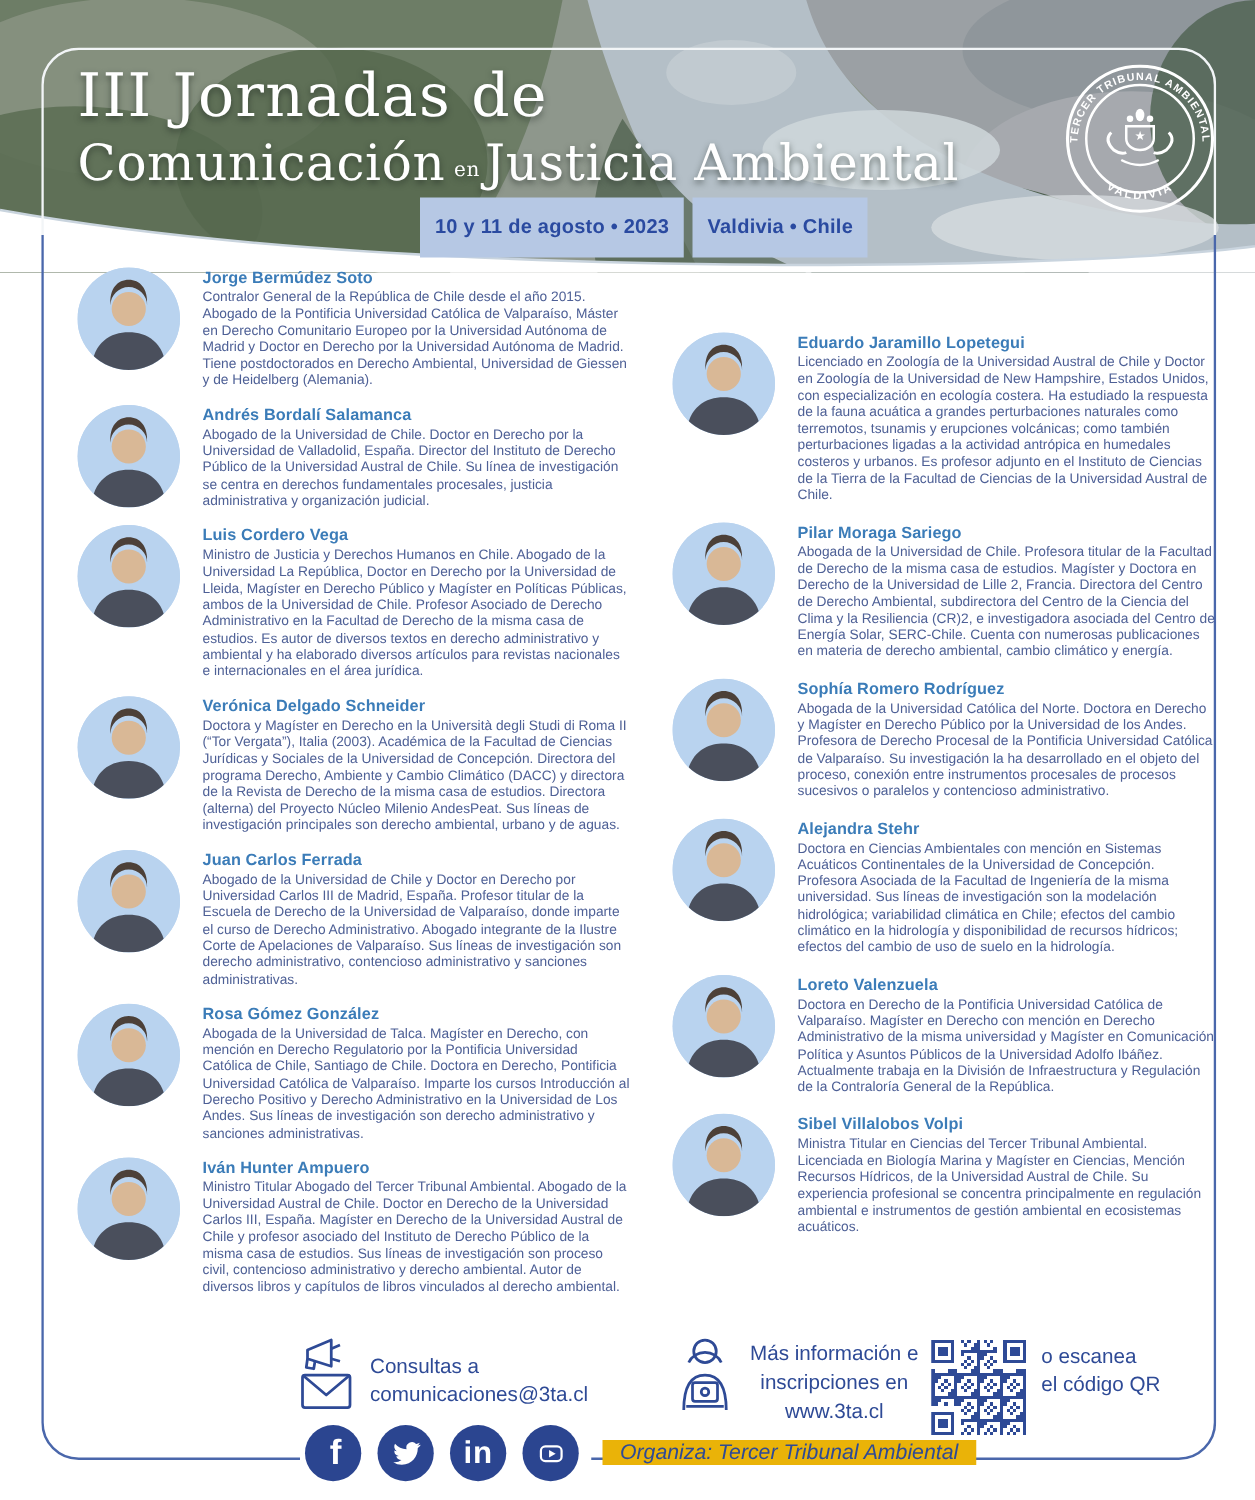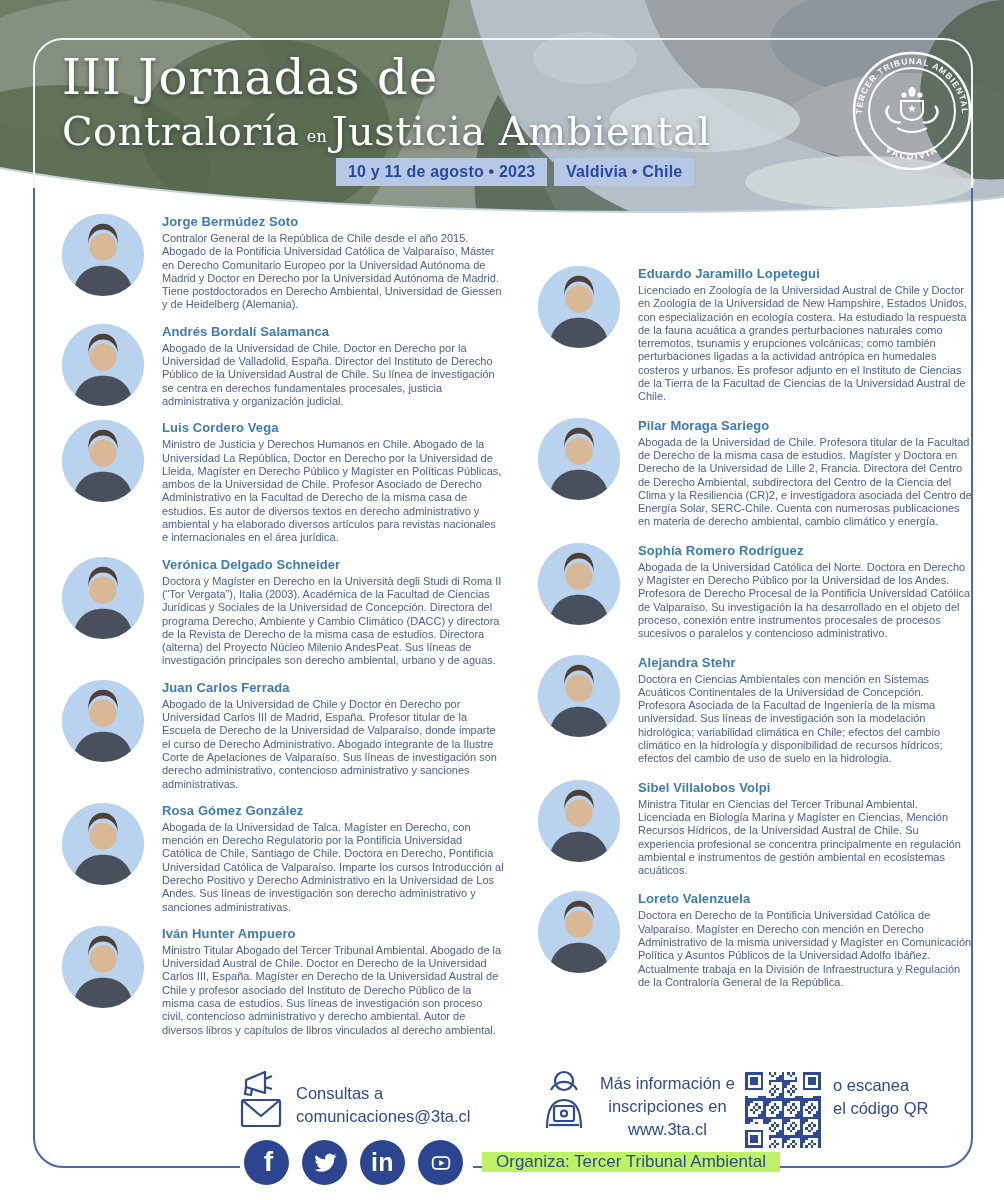--- a/index.html
+++ b/index.html
@@ -17,21 +17,21 @@
   .frame.blue{border-color:#4a67ab;clip-path:inset(150px 0 0 0);}
 
   
   .title{position:absolute;left:62px;top:52px;z-index:3;color:#ffffff;
          font-family:"DejaVu Serif","Liberation Serif",serif;
          text-shadow:0 2px 5px rgba(25,35,30,.55);line-height:1.05;}
   .title .l1{font-size:48px;letter-spacing:1px;}
   .title .l2{font-size:40px;letter-spacing:.5px;margin-top:8px;}
   .title .en{font-size:16px;display:inline-block;transform:translateY(-3px);margin:0 4px 0 7px;}
   .badge{position:absolute;z-index:3;background:#b6c8e4;color:#2a4aa0;font-weight:bold;
-         font-size:16px;padding:5px 12px;letter-spacing:.2px;}
+         font-size:16px;padding:15px 12px;letter-spacing:.2px;}
   .badge.date{left:336px;top:158px;}
   .badge.loc{left:554px;top:158px;}
 
   .seal{position:absolute;left:849px;top:48px;width:126px;height:126px;z-index:3;}
 
   
   .col{position:absolute;z-index:3;display:flex;flex-direction:column;gap:12px;}
   #col-left{left:62px;top:214px;width:442px;}
   #col-right{left:538px;top:266px;width:434px;gap:14px;}
   .speaker{display:flex;gap:18px;align-items:flex-start;}
@@ -53,22 +53,22 @@
   .link{cursor:pointer;}
 
   .social-row{position:absolute;left:240px;top:1140px;display:flex;gap:13px;z-index:4;
               background:#ffffff;padding:0 10px 0 4px;}
   .social{width:45px;height:45px;border-radius:50%;background:#2b4590;display:flex;
           align-items:center;justify-content:center;color:#ffffff;cursor:pointer;}
   .social svg{display:block;}
   .social .fb{font-weight:bold;font-size:28px;font-family:"Liberation Sans",sans-serif;
               transform:translate(2px,-1px);}
   .social .in{font-weight:bold;font-size:25px;letter-spacing:.5px;}
-  .organizer{position:absolute;left:482px;top:1152px;z-index:4;background:#bef264;
-             padding:0 14px;color:#2e4a96;font-size:17px;}
+  .organizer{position:absolute;left:482px;top:1152px;z-index:4;background:#eab308;
+             padding:0 14px;color:#2e4a96;font-size:17px;font-style:italic;}
 </style>
 </head>
 <body>
 
 <div class="poster">
 
   <div class="header-photo">
     <svg viewBox="0 0 1004 218" preserveAspectRatio="none">
       <rect width="1004" height="218" fill="#8e978c"></rect>
       <ellipse cx="170" cy="20" rx="260" ry="60" fill="#9aa29b" opacity=".8"></ellipse>
@@ -89,21 +89,21 @@
       <path d="M0,168 C190,202 430,211 640,212 C800,212 935,206 1004,197 V218 H0 Z" fill="#ffffff"></path>
       <path d="M0,168 C190,202 430,211 640,212 C800,212 935,206 1004,197" stroke="#c9d4de" stroke-width="2" fill="none"></path>
     </svg>
   </div>
 
   <div class="frame white"></div>
   <div class="frame blue"></div>
 
   <div class="title">
     <div class="l1">III Jornadas de</div>
-    <div class="l2"><span>Contraloría</span><span class="en">en</span><span>Justicia Ambiental</span></div>
+    <div class="l2"><span>Comunicación</span><span class="en">en</span><span>Justicia Ambiental</span></div>
   </div>
 
   <div class="badge date">10 y 11 de agosto • 2023</div>
   <div class="badge loc">Valdivia • Chile</div>
 
   <div class="seal">
     <svg viewBox="0 0 126 126">
       <circle cx="63" cy="63" r="58" fill="none" stroke="#ffffff" stroke-width="2.5"></circle>
       <circle cx="63" cy="63" r="43" fill="none" stroke="#ffffff" stroke-width="2"></circle>
       <defs>
@@ -299,37 +299,37 @@
     <div class="speaker">
       <div class="avatar">
         <svg viewBox="0 0 84 84">
           <rect width="84" height="84" fill="#b9d3ef"></rect>
           <circle cx="42" cy="34" r="14" fill="#d9b896"></circle>
           <path d="M27,31 a15,15 0 0 1 30,0 c1,-14 -6,-21 -15,-21 c-9,0 -16,7 -15,21 Z" fill="#4c4038"></path>
           <path d="M11,84 C13,61 27,53 42,53 C57,53 71,61 73,84 Z" fill="#4a4f5c"></path>
         </svg>
       </div>
       <div class="sp-info">
+        <div class="sp-name">Loreto Valenzuela</div>
+        <div class="sp-bio">Doctora en Derecho de la Pontificia Universidad Católica de Valparaíso. Magíster en Derecho con mención en Derecho Administrativo de la misma universidad y Magíster en Comunicación Política y Asuntos Públicos de la Universidad Adolfo Ibáñez. Actualmente trabaja en la División de Infraestructura y Regulación de la Contraloría General de la República.</div>
+      </div>
+    </div>
+
+    <div class="speaker">
+      <div class="avatar">
+        <svg viewBox="0 0 84 84">
+          <rect width="84" height="84" fill="#b9d3ef"></rect>
+          <circle cx="42" cy="34" r="14" fill="#d9b896"></circle>
+          <path d="M27,31 a15,15 0 0 1 30,0 c1,-14 -6,-21 -15,-21 c-9,0 -16,7 -15,21 Z" fill="#4c4038"></path>
+          <path d="M11,84 C13,61 27,53 42,53 C57,53 71,61 73,84 Z" fill="#4a4f5c"></path>
+        </svg>
+      </div>
+      <div class="sp-info">
         <div class="sp-name">Sibel Villalobos Volpi</div>
         <div class="sp-bio">Ministra Titular en Ciencias del Tercer Tribunal Ambiental. Licenciada en Biología Marina y Magíster en Ciencias, Mención Recursos Hídricos, de la Universidad Austral de Chile. Su experiencia profesional se concentra principalmente en regulación ambiental e instrumentos de gestión ambiental en ecosistemas acuáticos.</div>
-      </div>
-    </div>
-
-    <div class="speaker">
-      <div class="avatar">
-        <svg viewBox="0 0 84 84">
-          <rect width="84" height="84" fill="#b9d3ef"></rect>
-          <circle cx="42" cy="34" r="14" fill="#d9b896"></circle>
-          <path d="M27,31 a15,15 0 0 1 30,0 c1,-14 -6,-21 -15,-21 c-9,0 -16,7 -15,21 Z" fill="#4c4038"></path>
-          <path d="M11,84 C13,61 27,53 42,53 C57,53 71,61 73,84 Z" fill="#4a4f5c"></path>
-        </svg>
-      </div>
-      <div class="sp-info">
-        <div class="sp-name">Loreto Valenzuela</div>
-        <div class="sp-bio">Doctora en Derecho de la Pontificia Universidad Católica de Valparaíso. Magíster en Derecho con mención en Derecho Administrativo de la misma universidad y Magíster en Comunicación Política y Asuntos Públicos de la Universidad Adolfo Ibáñez. Actualmente trabaja en la División de Infraestructura y Regulación de la Contraloría General de la República.</div>
       </div>
     </div>
   </div>
 
   <div class="icon-mail">
     <svg viewBox="0 0 48 58" fill="none" stroke="#2e4a96" stroke-width="2.2" stroke-linejoin="round">
       <path d="M8,10 L27,2 L27,23 L8,17 Z"></path>
       <path d="M27,9 l7,-3 M27,17 l7,2 M8,17 l-1,7 l6,1 l1,-6"></path>
       <rect x="4" y="30" width="38" height="26" rx="2"></rect>
       <path d="M4,30 L23,46 L42,30"></path>

